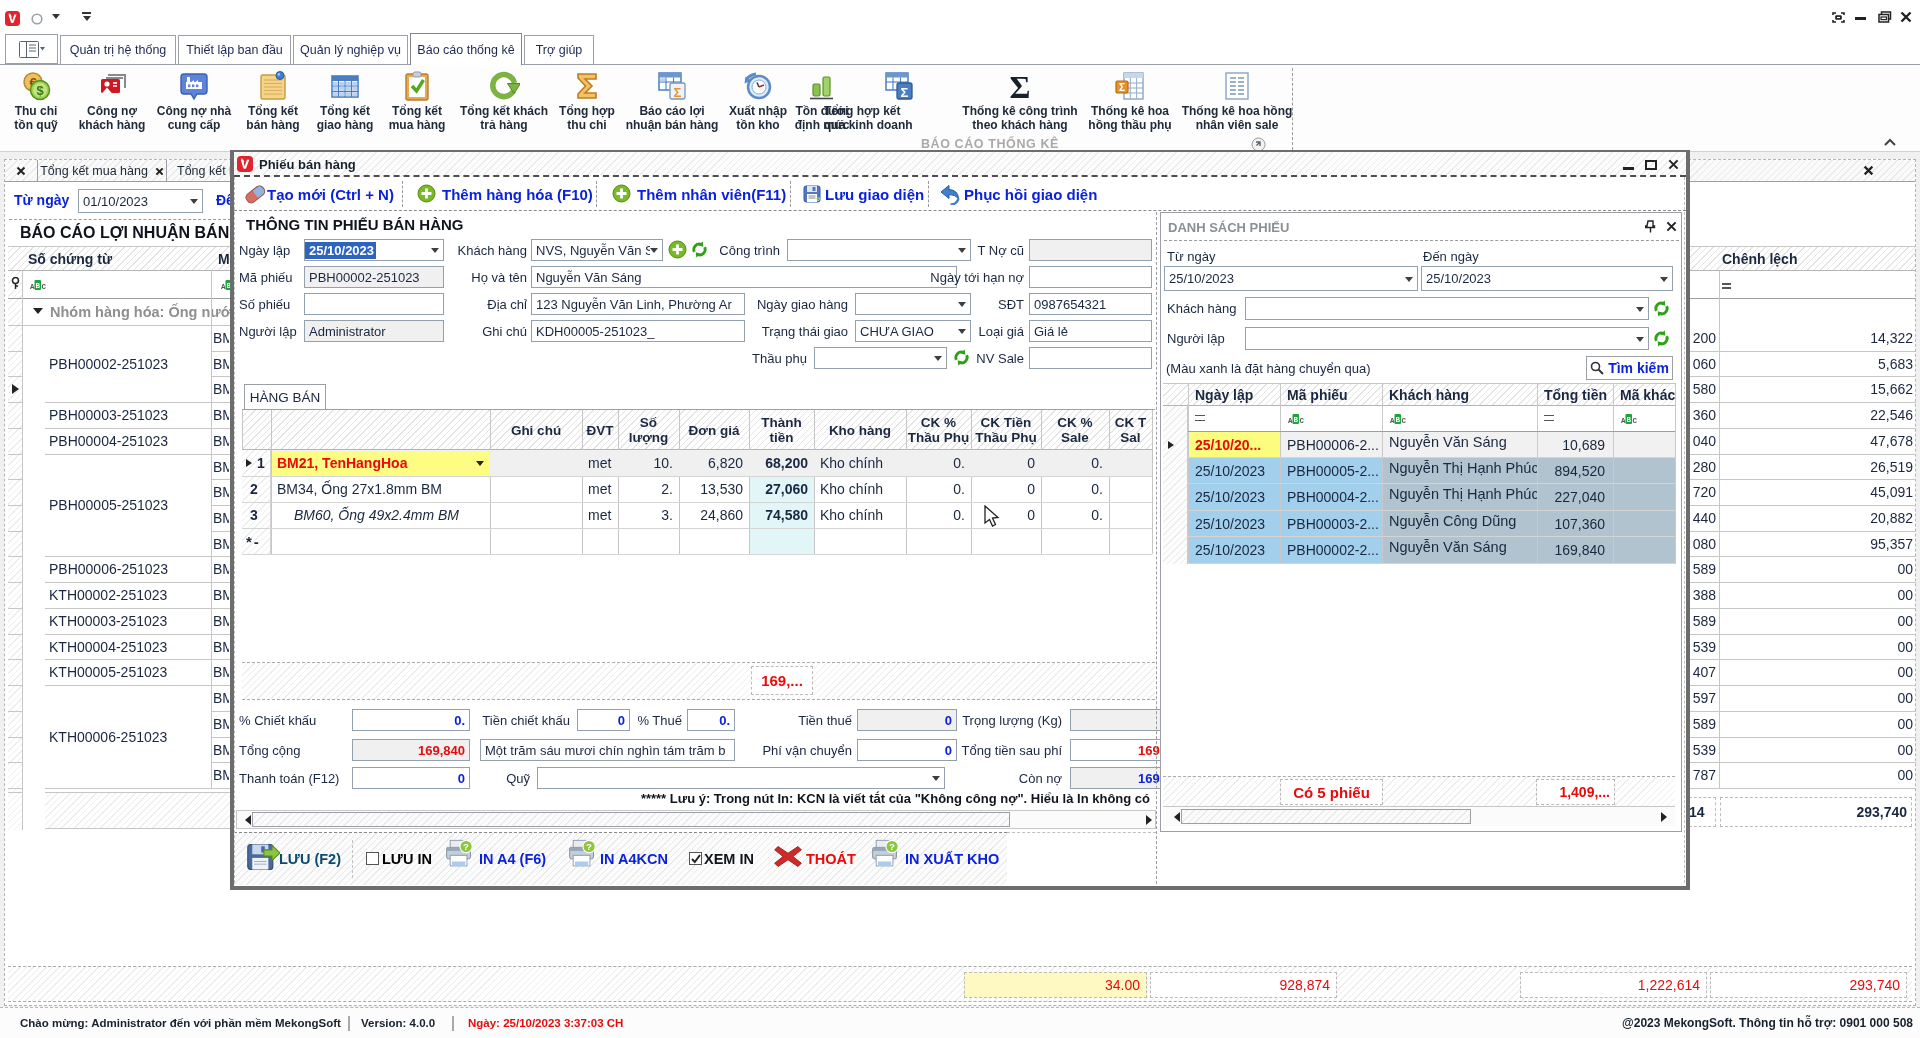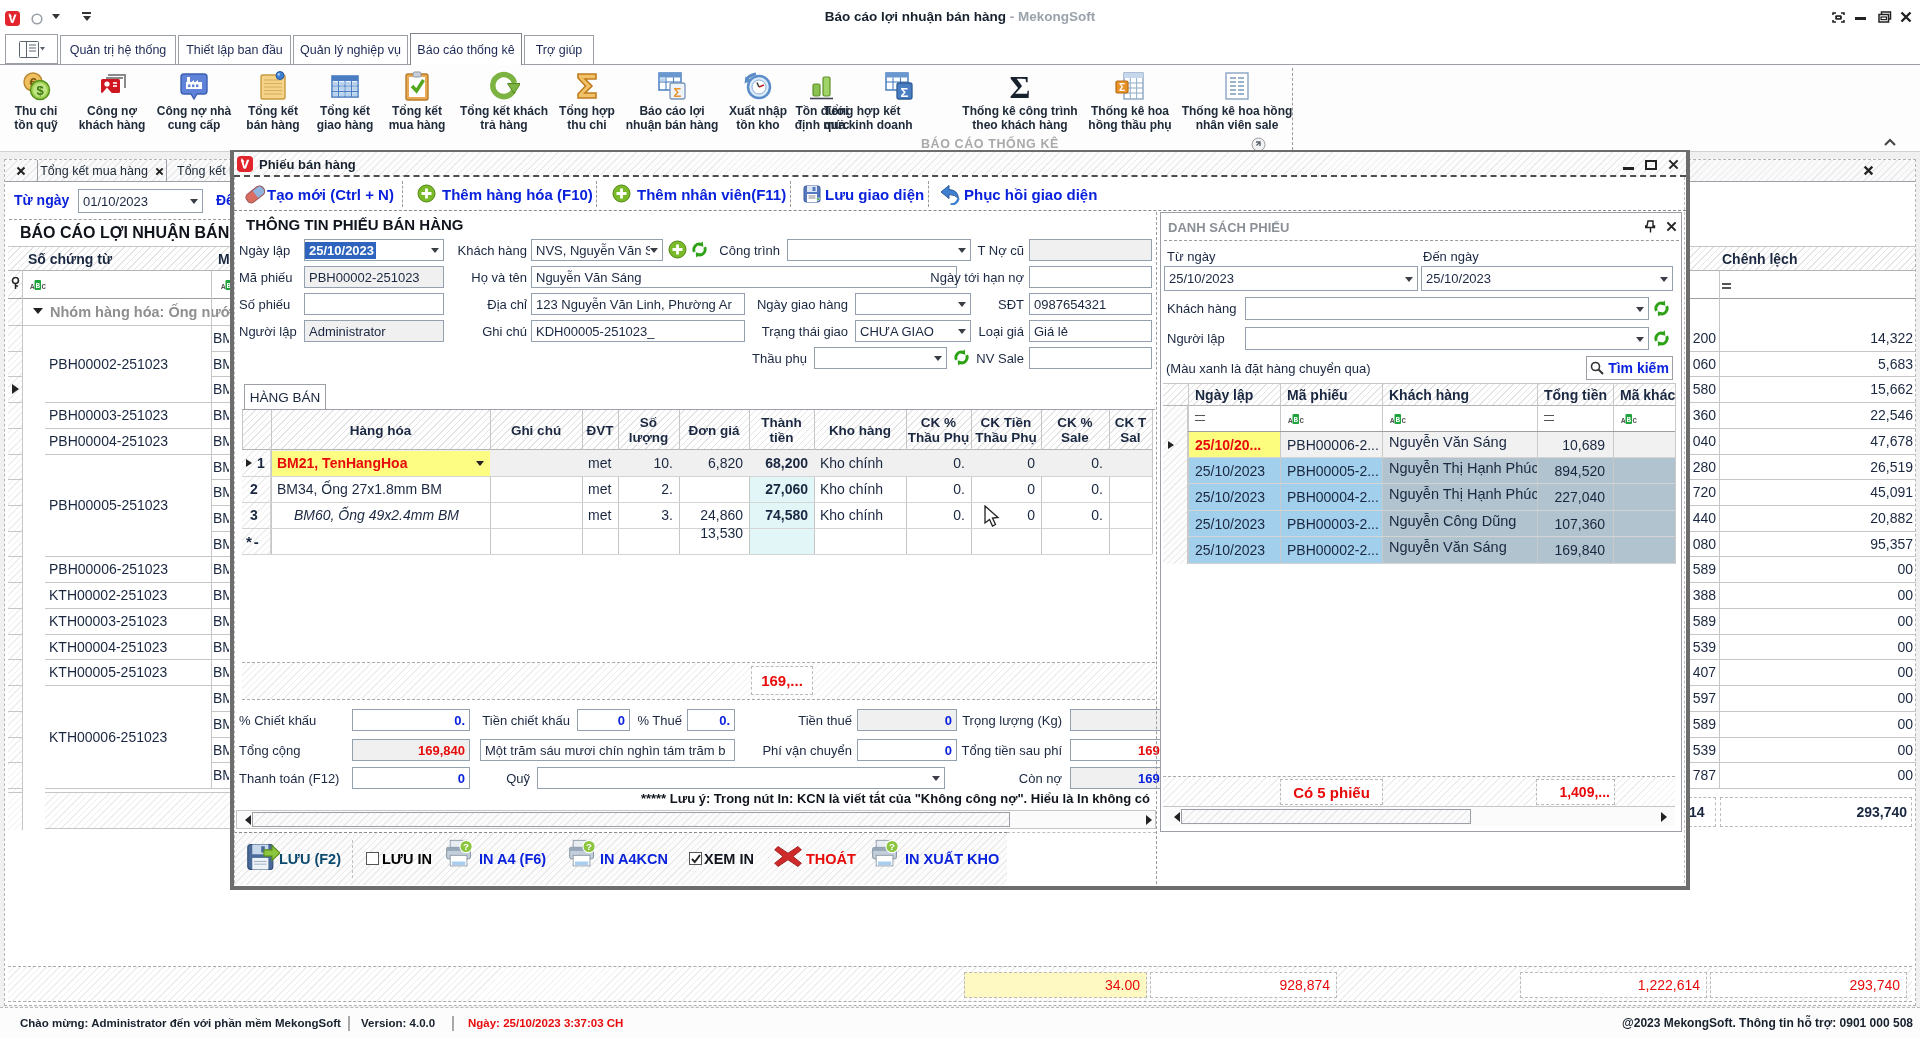--- a/index.html
+++ b/index.html
@@ -32,21 +32,20 @@
       <rect x="0" y="0" width="15" height="15" rx="3.5" fill="#e2252c"></rect>
       <path d="M3.5 3.5 L6 11.5 Q7.5 12.5 8.5 11.5 L11.5 3.5 L9.3 3.5 L7.2 9.8 L5.6 3.5 Z" fill="#fff"></path>
       <path d="M4.2 2.5 L6.5 5.5" stroke="#fff" stroke-width="1"></path>
     </svg>
   <svg class="abs" style="left:31px;top:13px" width="12" height="12" viewBox="0 0 12 12">
       <circle cx="6" cy="6" r="4.8" fill="none" stroke="#9aa0a6" stroke-width="1.6"></circle>
     </svg>
   <div class="abs" style="left:52px;top:14px;width:0;height:0;border:4px solid transparent;border-top:5px solid #333"></div>
   <div class="abs" style="left:82px;top:12px;width:9px;height:1.5px;background:#333"></div>
   <div class="abs" style="left:83px;top:16px;width:0;height:0;border:4px solid transparent;border-top:5px solid #333"></div>
-  <div class="abs" style="left:0;top:9px;width:1920px;text-align:center;font-size:13.5px"><b style="color:#17212d">Báo cáo lợi nhuận bán hàng </b><span style="color:#9aa2ab;font-weight:bold">- MekongSoft</span></div>
   <svg class="abs" style="left:1832px;top:12px" width="13" height="11" viewBox="0 0 13 11">
       <path d="M1 3 V1 H4 M9 1 H12 V3 M12 8 V10 H9 M4 10 H1 V8" stroke="#222" stroke-width="1.6" fill="none"></path>
       <rect x="3.2" y="3.2" width="6.6" height="4.6" rx="1.2" fill="#222"></rect>
       <rect x="5" y="4.9" width="3" height="1.2" fill="#fff"></rect>
     </svg>
   <div class="abs" style="left:1855px;top:17px;width:11px;height:2.5px;background:#222"></div>
   <svg class="abs" style="left:1878px;top:11px" width="14" height="12" viewBox="0 0 14 12">
       <rect x="3.5" y="1" width="9" height="7" fill="none" stroke="#222" stroke-width="1.5"></rect>
       <rect x="1" y="3.5" width="9.5" height="7.5" fill="#fff" stroke="#222" stroke-width="1.5"></rect>
       <rect x="3" y="6" width="5.5" height="2.6" fill="none" stroke="#222" stroke-width="1.2"></rect>
@@ -588,21 +587,20 @@
         <path d="M3.5 11.5 a6 6 0 0 1 7.5 -8 M14.5 6.5 a6 6 0 0 1 -7.5 8" fill="none" stroke="#2ea216" stroke-width="3"></path>
         <path d="M12.5 0.5 l0.5 5.5 l-5.5 -1.5 z" fill="#2ea216"></path>
         <path d="M5.5 17.5 l-0.5 -5.5 l5.5 1.5 z" fill="#2ea216"></path>
       </svg>
     </div>
 <div class="lbl lblr" style="left:630px;top:195px;width:160px;height:22px">NV Sale</div>
 <div class="fld " style="left:795px;top:195px;width:123px;height:22px;"></div>
 <div class="abs" style="left:10px;top:232px;width:82px;height:25px;background:#fff;border:1px solid #9aa0a6;border-bottom:none;display:flex;align-items:center;justify-content:center;font-size:13.5px">HÀNG BÁN</div>
 <div class="hline" style="left:8px;top:257px;width:913px;background:#9aa0a6"></div>
 <div class="abs hatch2" style="left:8px;top:258px;width:910px;height:40px;border-bottom:1px solid #b5b5b5;border-left:1px solid #c6c6c6"></div>
-<div class="cell hdr" style="left:37px;top:258px;width:219px;height:40px;font-size:13.5px">Hàng hóa</div>
 <div class="cell hdr" style="left:256px;top:258px;width:92px;height:40px;font-size:13.5px">Ghi chú</div>
 <div class="cell hdr" style="left:348px;top:258px;width:36px;height:40px;font-size:13.5px">ĐVT</div>
 <div class="cell hdr" style="left:384px;top:258px;width:61px;height:40px;font-size:13.5px">Số<br>lượng</div>
 <div class="cell hdr" style="left:445px;top:258px;width:70px;height:40px;font-size:13.5px">Đơn giá</div>
 <div class="cell hdr" style="left:515px;top:258px;width:65px;height:40px;font-size:13.5px">Thành<br>tiền</div>
 <div class="cell hdr" style="left:580px;top:258px;width:92px;height:40px;font-size:13.5px">Kho hàng</div>
 <div class="cell hdr" style="left:672px;top:258px;width:65px;height:40px;font-size:13.5px">CK %<br>Thầu Phụ</div>
 <div class="cell hdr" style="left:737px;top:258px;width:70px;height:40px;font-size:13.5px">CK Tiền<br>Thầu Phụ</div>
 <div class="cell hdr" style="left:807px;top:258px;width:68px;height:40px;font-size:13.5px">CK %<br>Sale</div>
 <div class="cell hdr" style="left:875px;top:258px;width:43px;height:40px;font-size:13.5px">CK T<br>Sal</div>
@@ -638,21 +636,21 @@
 <div class="cell cr" style="left:385px;top:298px;width:59px;height:26px;padding:0 5px;">10.</div>
 <div class="cell cr" style="left:446px;top:298px;width:68px;height:26px;padding:0 5px;">6,820</div>
 <div class="cell cr" style="left:516px;top:298px;width:63px;height:26px;padding:0 5px;font-weight:bold">68,200</div>
 <div class="cell " style="left:581px;top:298px;width:90px;height:26px;padding:0 5px;">Kho chính</div>
 <div class="cell cr" style="left:673px;top:298px;width:63px;height:26px;padding:0 5px;">0.</div>
 <div class="cell cr" style="left:738px;top:298px;width:68px;height:26px;padding:0 5px;">0</div>
 <div class="cell cr" style="left:808px;top:298px;width:66px;height:26px;padding:0 5px;">0.</div>
 <div class="cell " style="left:38px;top:324px;width:217px;height:26px;padding:0 5px;">BM34, Ống 27x1.8mm BM</div>
 <div class="cell " style="left:349px;top:324px;width:34px;height:26px;padding:0 5px;">met</div>
 <div class="cell cr" style="left:385px;top:324px;width:59px;height:26px;padding:0 5px;">2.</div>
-<div class="cell cr" style="left:446px;top:324px;width:68px;height:26px;padding:0 5px;margin-top:44px;">13,530</div>
+<div class="cell cr" style="left:446px;top:324px;width:68px;height:26px;padding:0 5px;">13,530</div>
 <div class="cell cr" style="left:516px;top:324px;width:63px;height:26px;padding:0 5px;font-weight:bold">27,060</div>
 <div class="cell " style="left:581px;top:324px;width:90px;height:26px;padding:0 5px;">Kho chính</div>
 <div class="cell cr" style="left:673px;top:324px;width:63px;height:26px;padding:0 5px;">0.</div>
 <div class="cell cr" style="left:738px;top:324px;width:68px;height:26px;padding:0 5px;">0</div>
 <div class="cell cr" style="left:808px;top:324px;width:66px;height:26px;padding:0 5px;">0.</div>
 <div class="cell " style="left:55px;top:350px;width:217px;height:26px;padding:0 5px;font-style:italic;">BM60, Ống 49x2.4mm BM</div>
 <div class="cell " style="left:349px;top:350px;width:34px;height:26px;padding:0 5px;">met</div>
 <div class="cell cr" style="left:385px;top:350px;width:59px;height:26px;padding:0 5px;">3.</div>
 <div class="cell cr" style="left:446px;top:350px;width:68px;height:26px;padding:0 5px;">24,860</div>
 <div class="cell cr" style="left:516px;top:350px;width:63px;height:26px;padding:0 5px;font-weight:bold">74,580</div>

